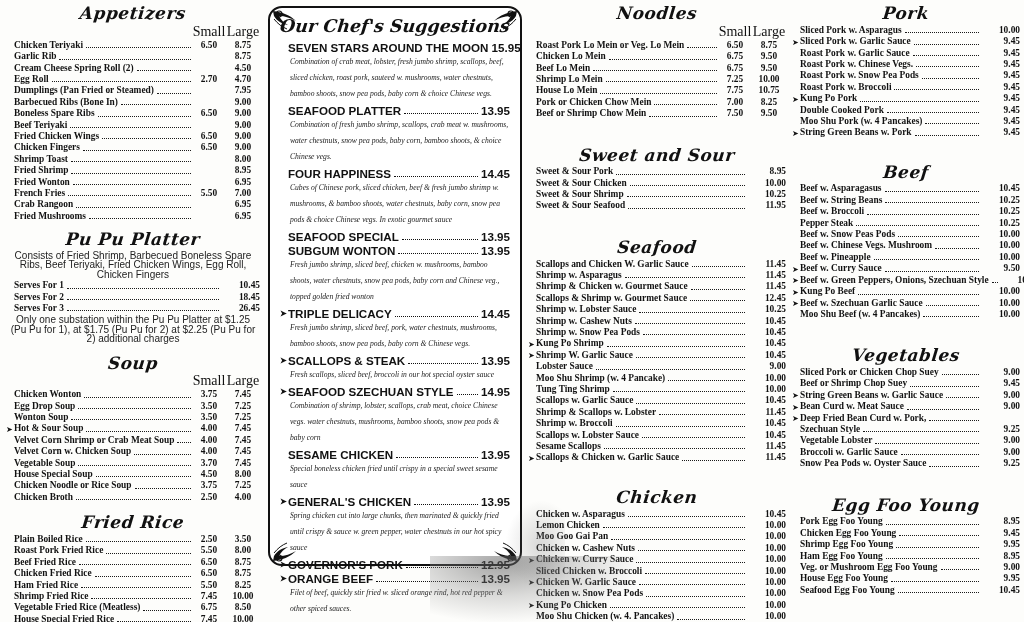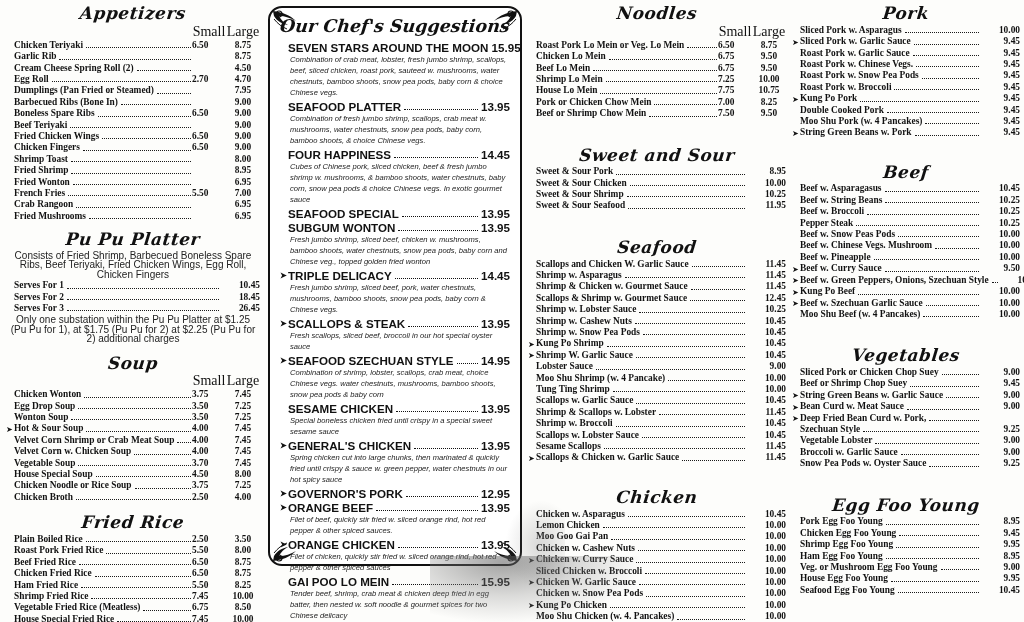--- a/index.html
+++ b/index.html
@@ -53,21 +53,21 @@
   .row .mark {
     width:8px; flex:0 0 8px; font-size:8px; line-height:11px; text-align:left;
     font-weight:normal;
   }
   .row .nm { flex:0 0 auto; padding-right:2px; }
   .row .dots {
     flex:1 1 auto; min-width:6px;
     border-bottom:1px dotted #1a1a1a;
     margin:0 1px 3px 1px; height:7px;
   }
-  .row .p1 { width:34px; flex:0 0 34px; }
+  .row .p1 { width:34px; text-align:center; flex:0 0 34px; }
   .row .p2 { width:34px; text-align:center; flex:0 0 34px; }
   .row .p-one { width:40px; text-align:right; flex:0 0 40px; }
 
   .note {
     font-family:"Liberation Sans", sans-serif;
     font-size:10px; line-height:9.4px; text-align:center;
     margin:1px 4px; color:#222;
   }
 
   
@@ -100,23 +100,23 @@
     font-family:"Liberation Sans", sans-serif;
     font-weight:bold; font-size:11.6px; line-height:13px;
     white-space:nowrap;
   }
   .dish-hd .mark { width:8px; flex:0 0 8px; font-size:8px; }
   .dish-hd .dots {
     flex:1 1 auto; border-bottom:1px dotted #111; margin:0 3px 3px 3px; height:8px; min-width:6px;
   }
   .dish-hd .pr { flex:0 0 auto; }
   .dish-desc {
-    font-family:Liberation Sans, sans-serif;
+    font-family:Liberation Serif, serif;
     font-style:italic;
-    font-size:7.6px; line-height:11px;
+    font-size:7.6px; line-height:16px;
     padding-left:10px; margin:0 0 2px 0;
     color:#1b1b1b;
   }
 
   
   .smudge {
     position:absolute; left:430px; top:556px; width:210px; height:66px;
     background:radial-gradient(ellipse at 35% 10%, rgba(90,90,90,.55) 0%, rgba(140,140,140,.30) 40%, rgba(255,255,255,0) 72%);
     pointer-events:none;
   }

